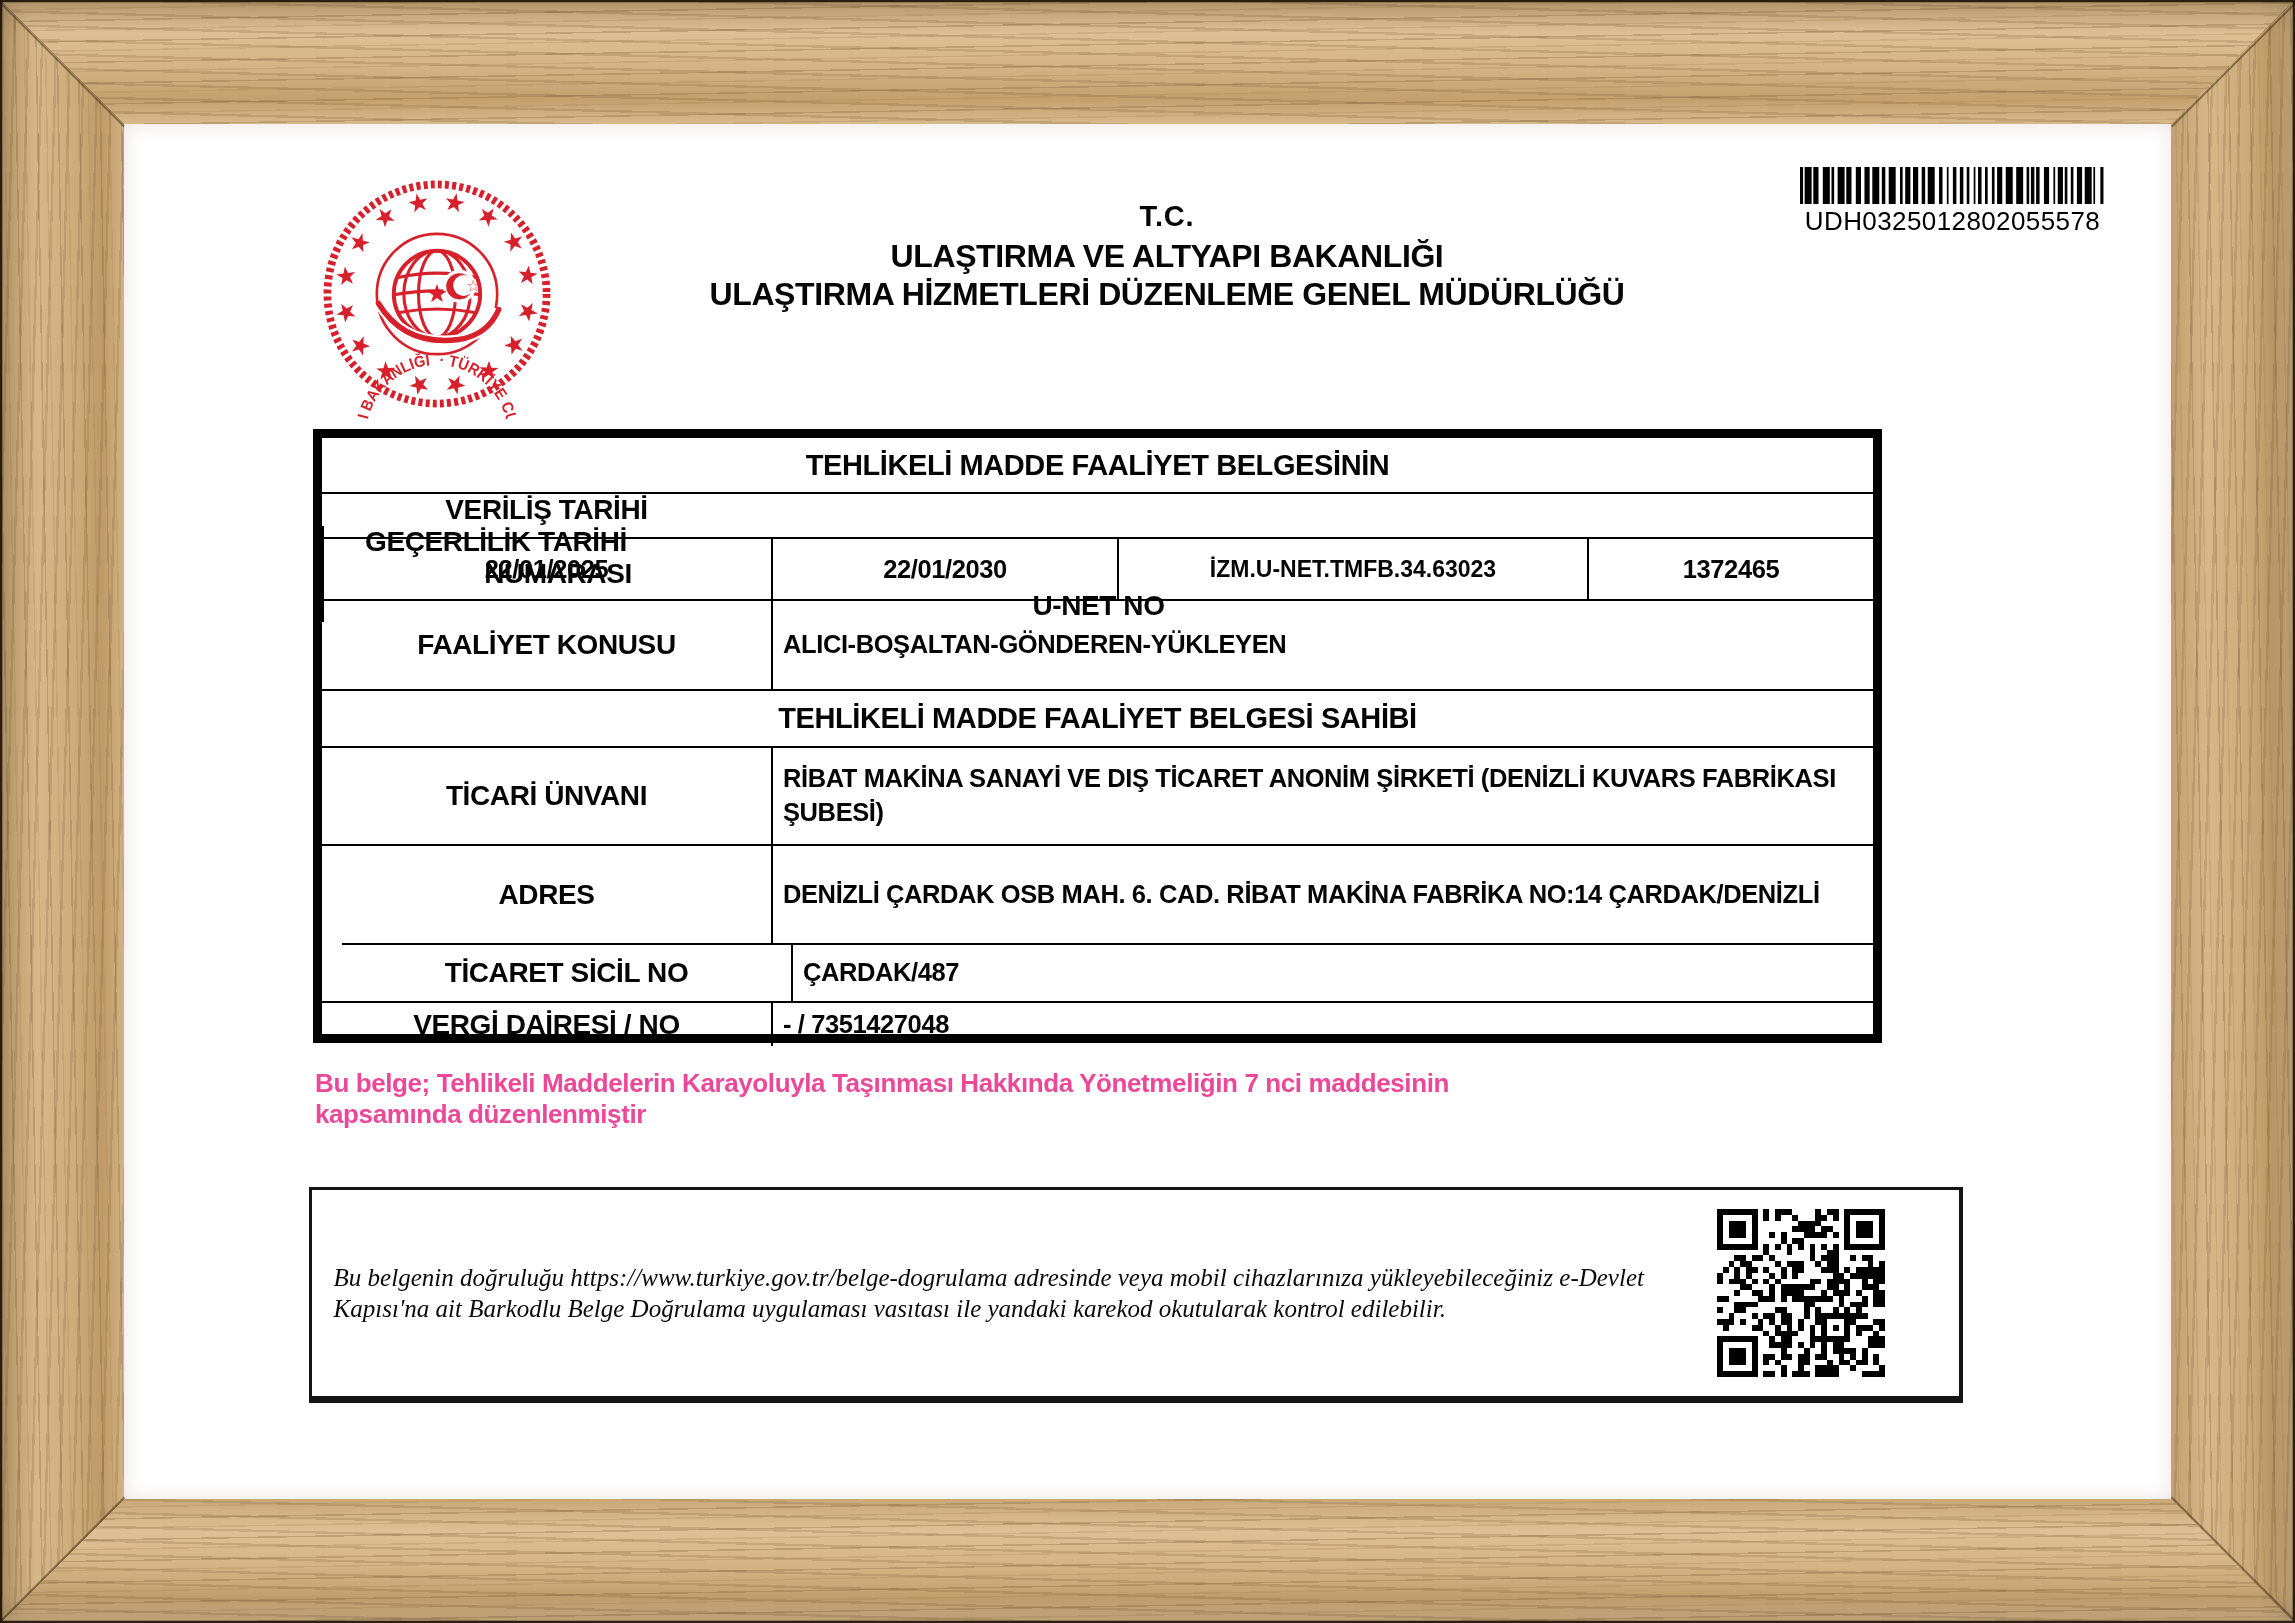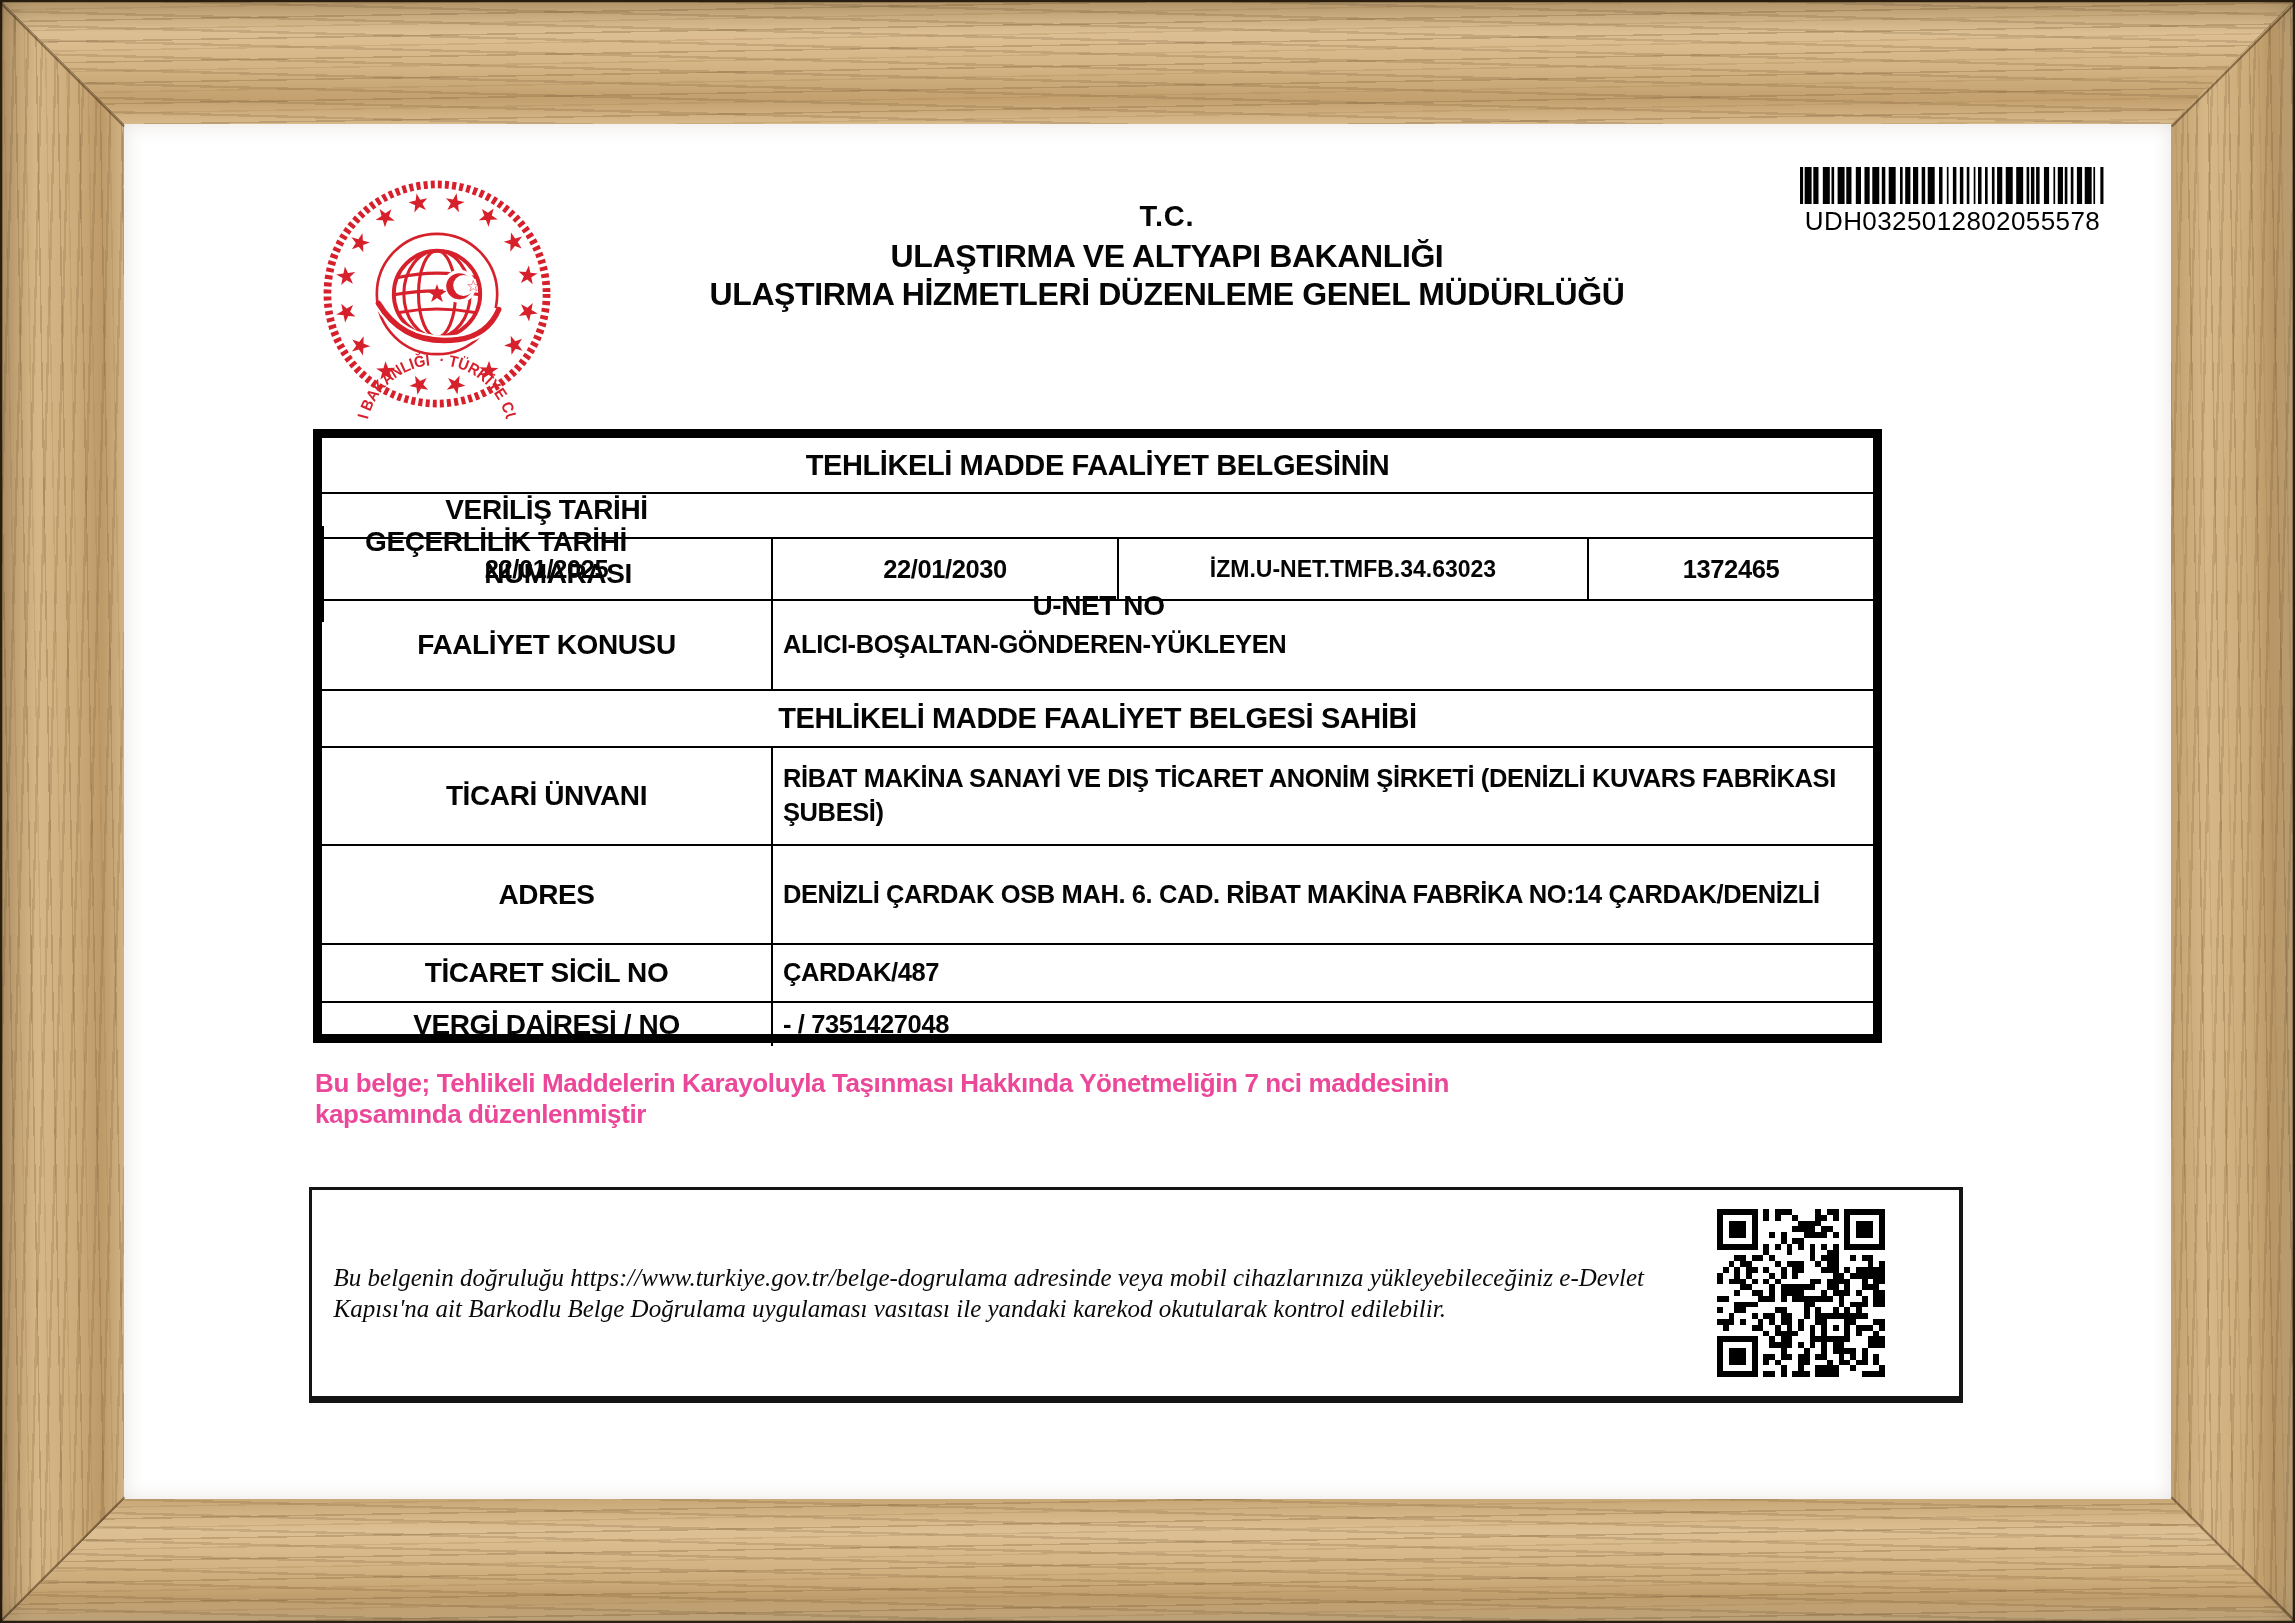--- a/index.html
+++ b/index.html
@@ -49,21 +49,21 @@
        border:9.3px solid #000;color:#050505;letter-spacing:-0.4px;}
   .row{display:flex;box-sizing:border-box;align-items:stretch;}
   .row+.row{border-top:2.3px solid #000;}
   .r-title{height:54px;}
   .r-head{height:45px;flex-direction:column;}
   .r-val{height:62px;}
   .r-faal{height:90px;}
   .r-owner{height:57px;}
   .r-ticari{height:98px;}
   .r-adres{height:99px;}
-  .r-sicil{height:58px;}
+  .r-sicil{height:58px;margin-left:20px;}
   .r-vergi{height:45px;}
   .t-big{width:100%;display:flex;align-items:center;justify-content:center;
          font-weight:bold;font-size:29px;}
   .cell{box-sizing:border-box;display:flex;align-items:center;justify-content:center;
         font-weight:bold;}
   .cell.bl{border-left:2.3px solid #000;}
   .c1{width:449px;} .c2{width:346px;} .c3{width:470px;} .c4{flex:1;}
   .hd{font-size:28px;}
   .vl{font-size:25.5px;}
   .vl-sm{font-size:23px;letter-spacing:0;}

